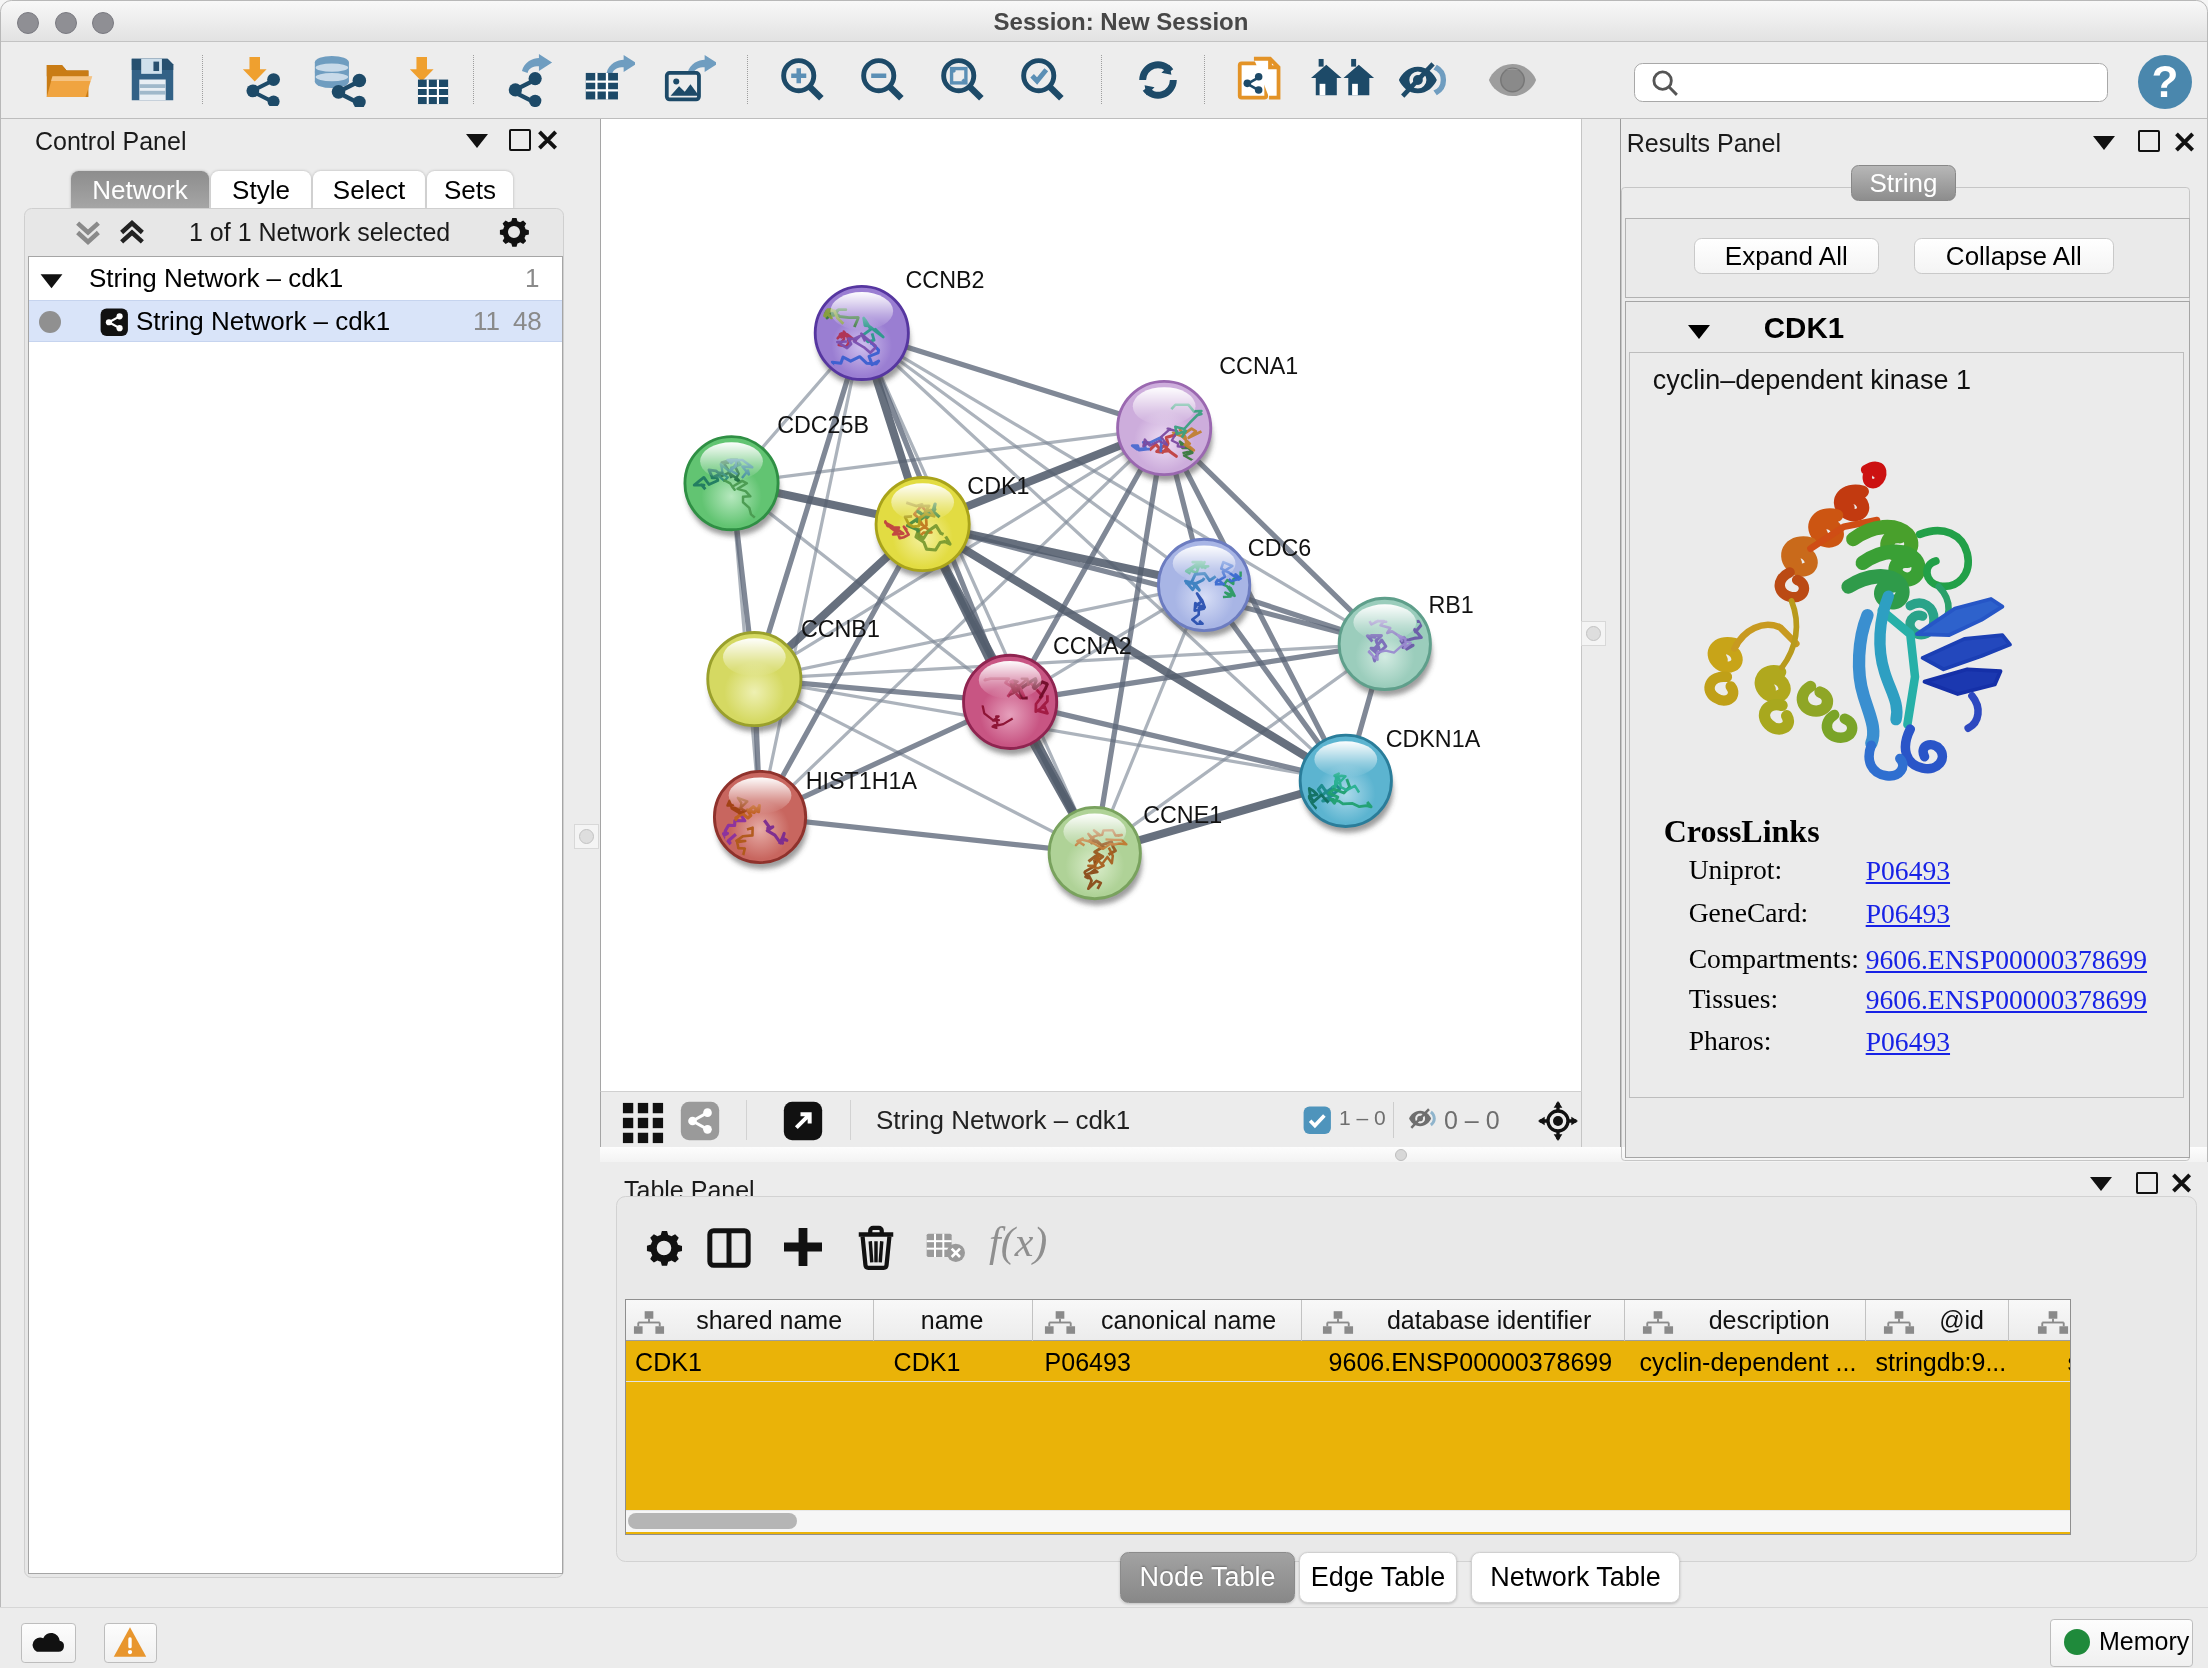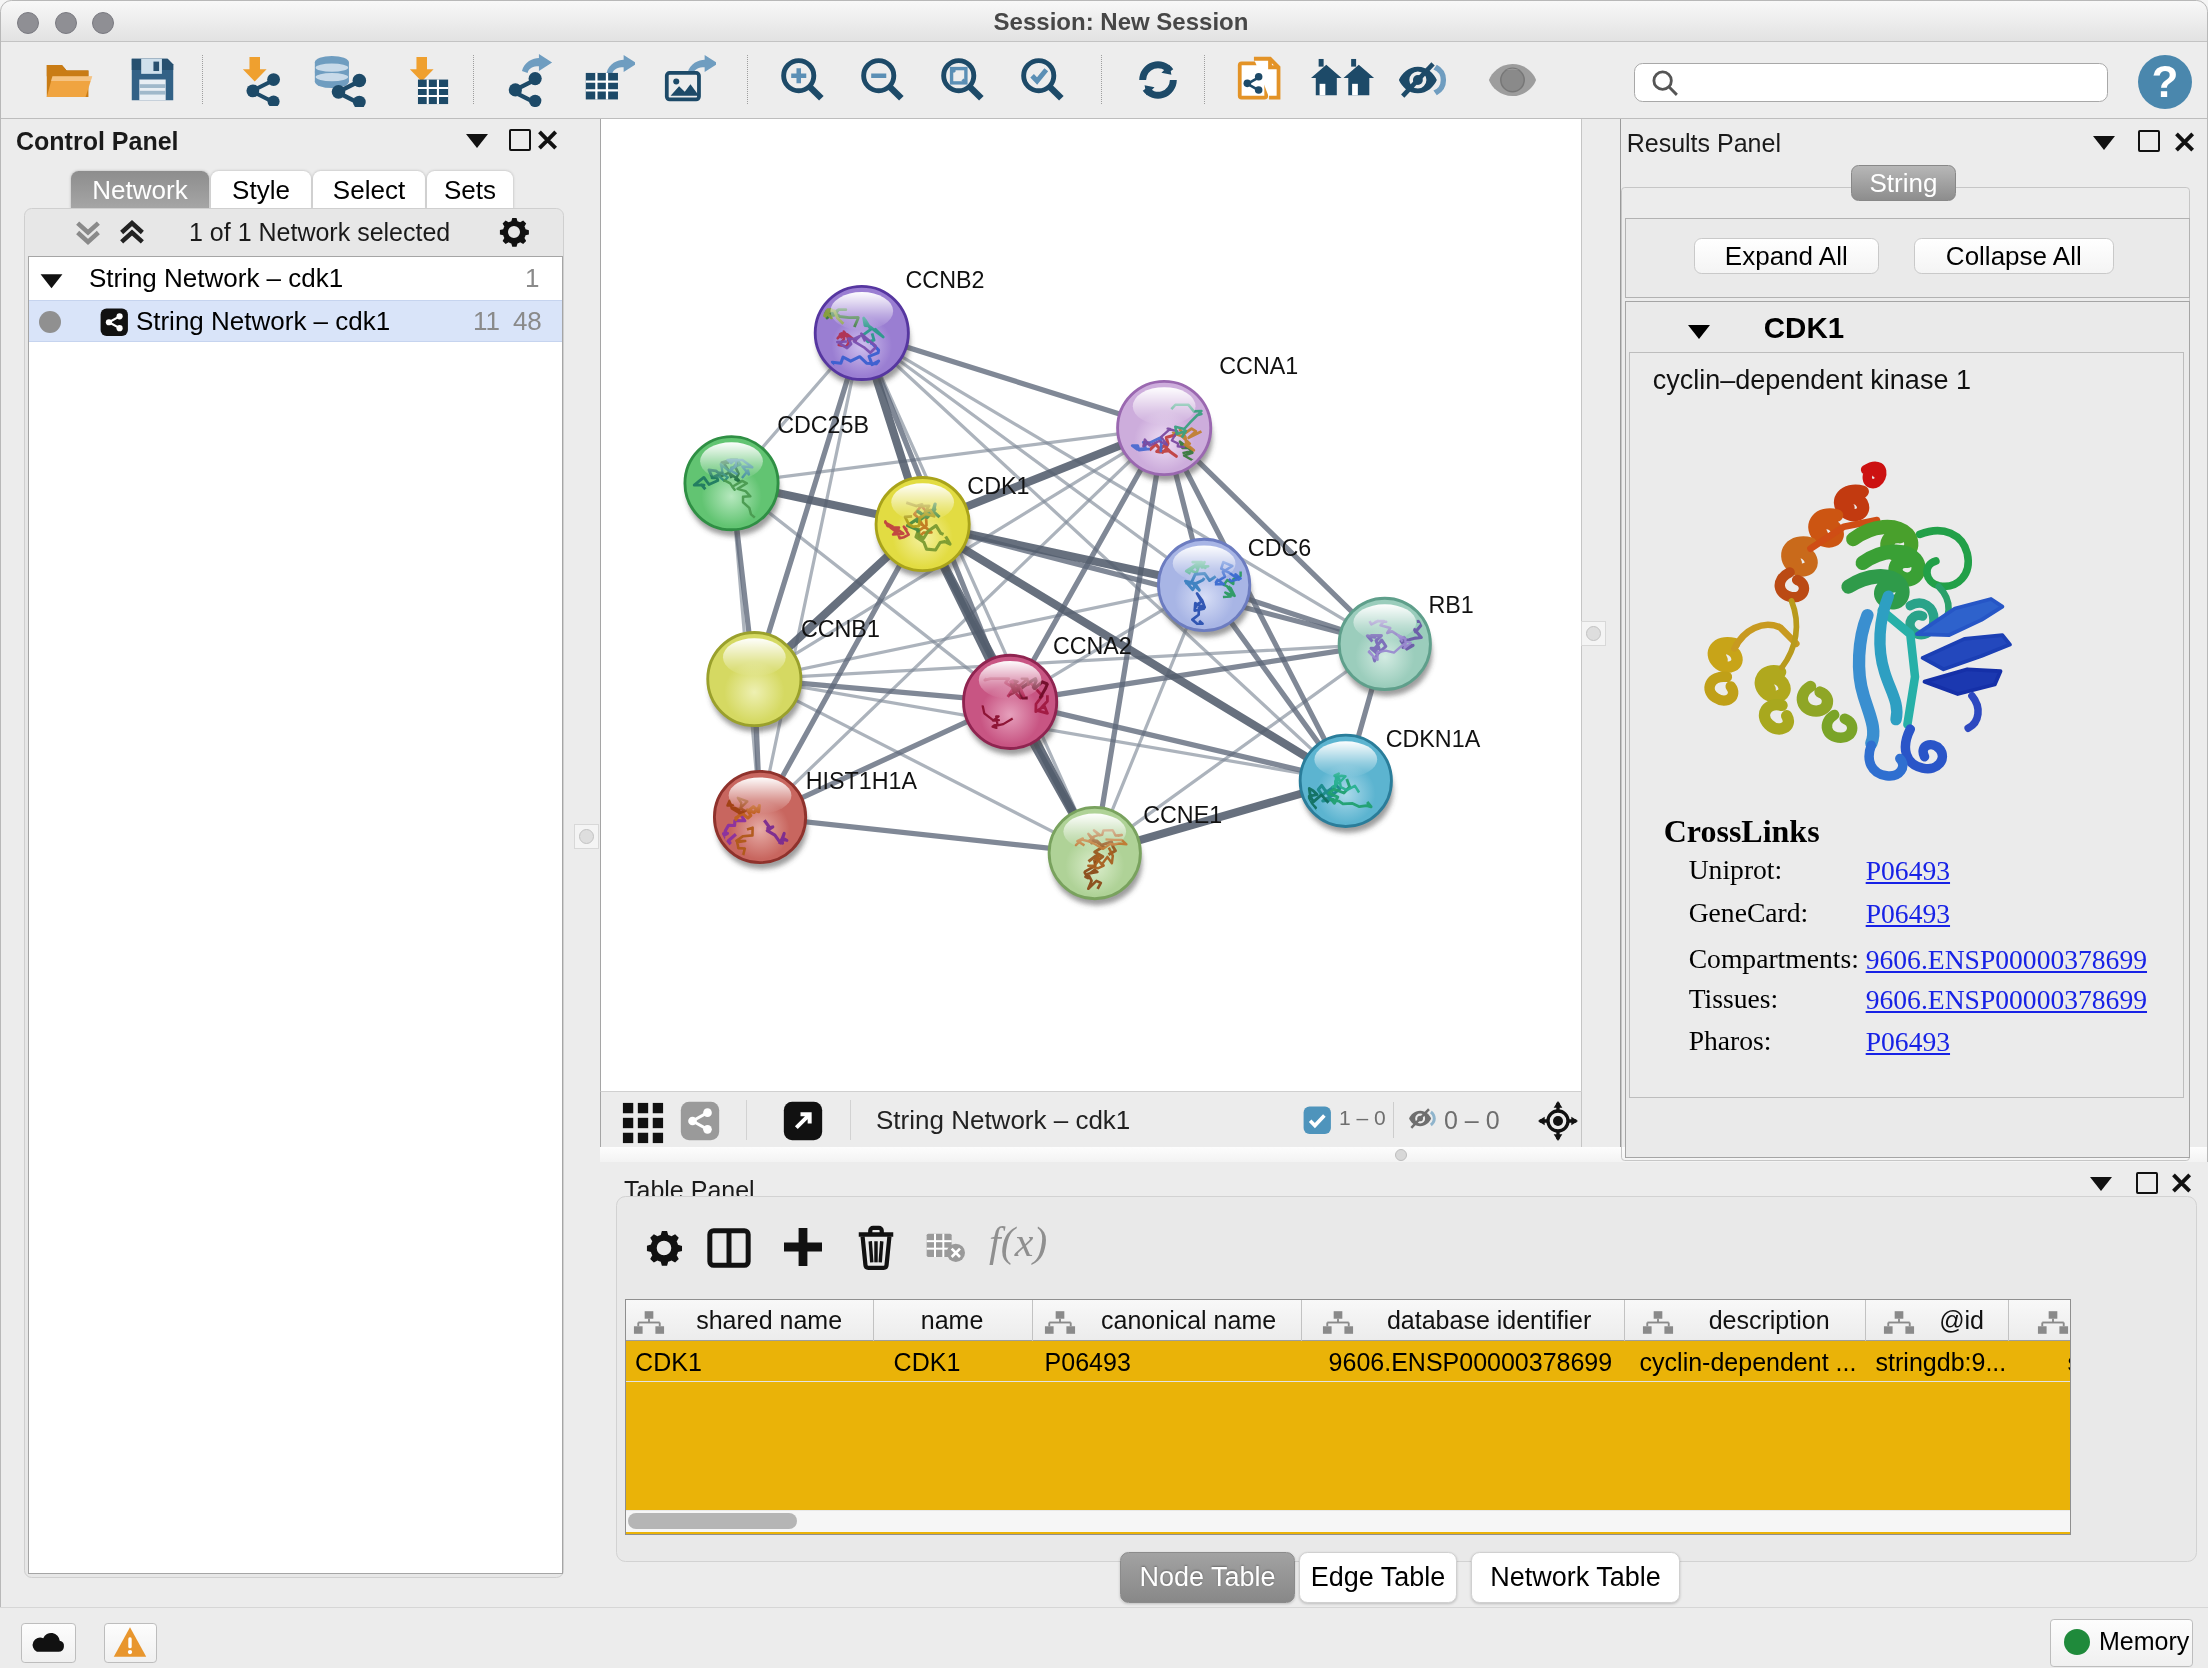--- a/index.html
+++ b/index.html
@@ -223,21 +223,21 @@
     <div id="searchbox">
       <svg width="38" height="38" style="position:absolute;left:11.4px;top:0px" viewBox="0 0 24 24">
           <circle cx="10.5" cy="10.5" r="5.5" fill="none" stroke="#555" stroke-width="1.8"></circle>
           <line x1="14.6" y1="14.6" x2="19.5" y2="19.5" stroke="#555" stroke-width="1.8"></line>
         </svg>
     </div>
     <div id="helpbtn">?</div>
   </div>
 
   <div id="leftdock">
-    <div class="phead" style="position:absolute;left:15px;top:7.6px;font-weight:bold;">Control Panel</div>
+    <div class="phead" style="position:absolute;left:34px;top:7.6px;">Control Panel</div>
     <div class="ph-tri" style="left:465px;top:15px;"></div>
     <div class="ph-sq" style="left:508px;top:9.5px;"></div>
     <div class="ph-x" style="left:534px;top:11.4px;">✕</div>
 
     <div class="tab tabsel" style="left:70px;top:52px;width:138px;height:38px;line-height:38px;">Network</div>
     <div class="tab" style="left:210px;top:52px;width:100px;height:38px;line-height:38px;">Style</div>
     <div class="tab" style="left:312px;top:52px;width:112px;height:38px;line-height:38px;">Select</div>
     <div class="tab" style="left:426px;top:52px;width:86px;height:38px;line-height:38px;">Sets</div>
 
     <div id="cp-sub">

